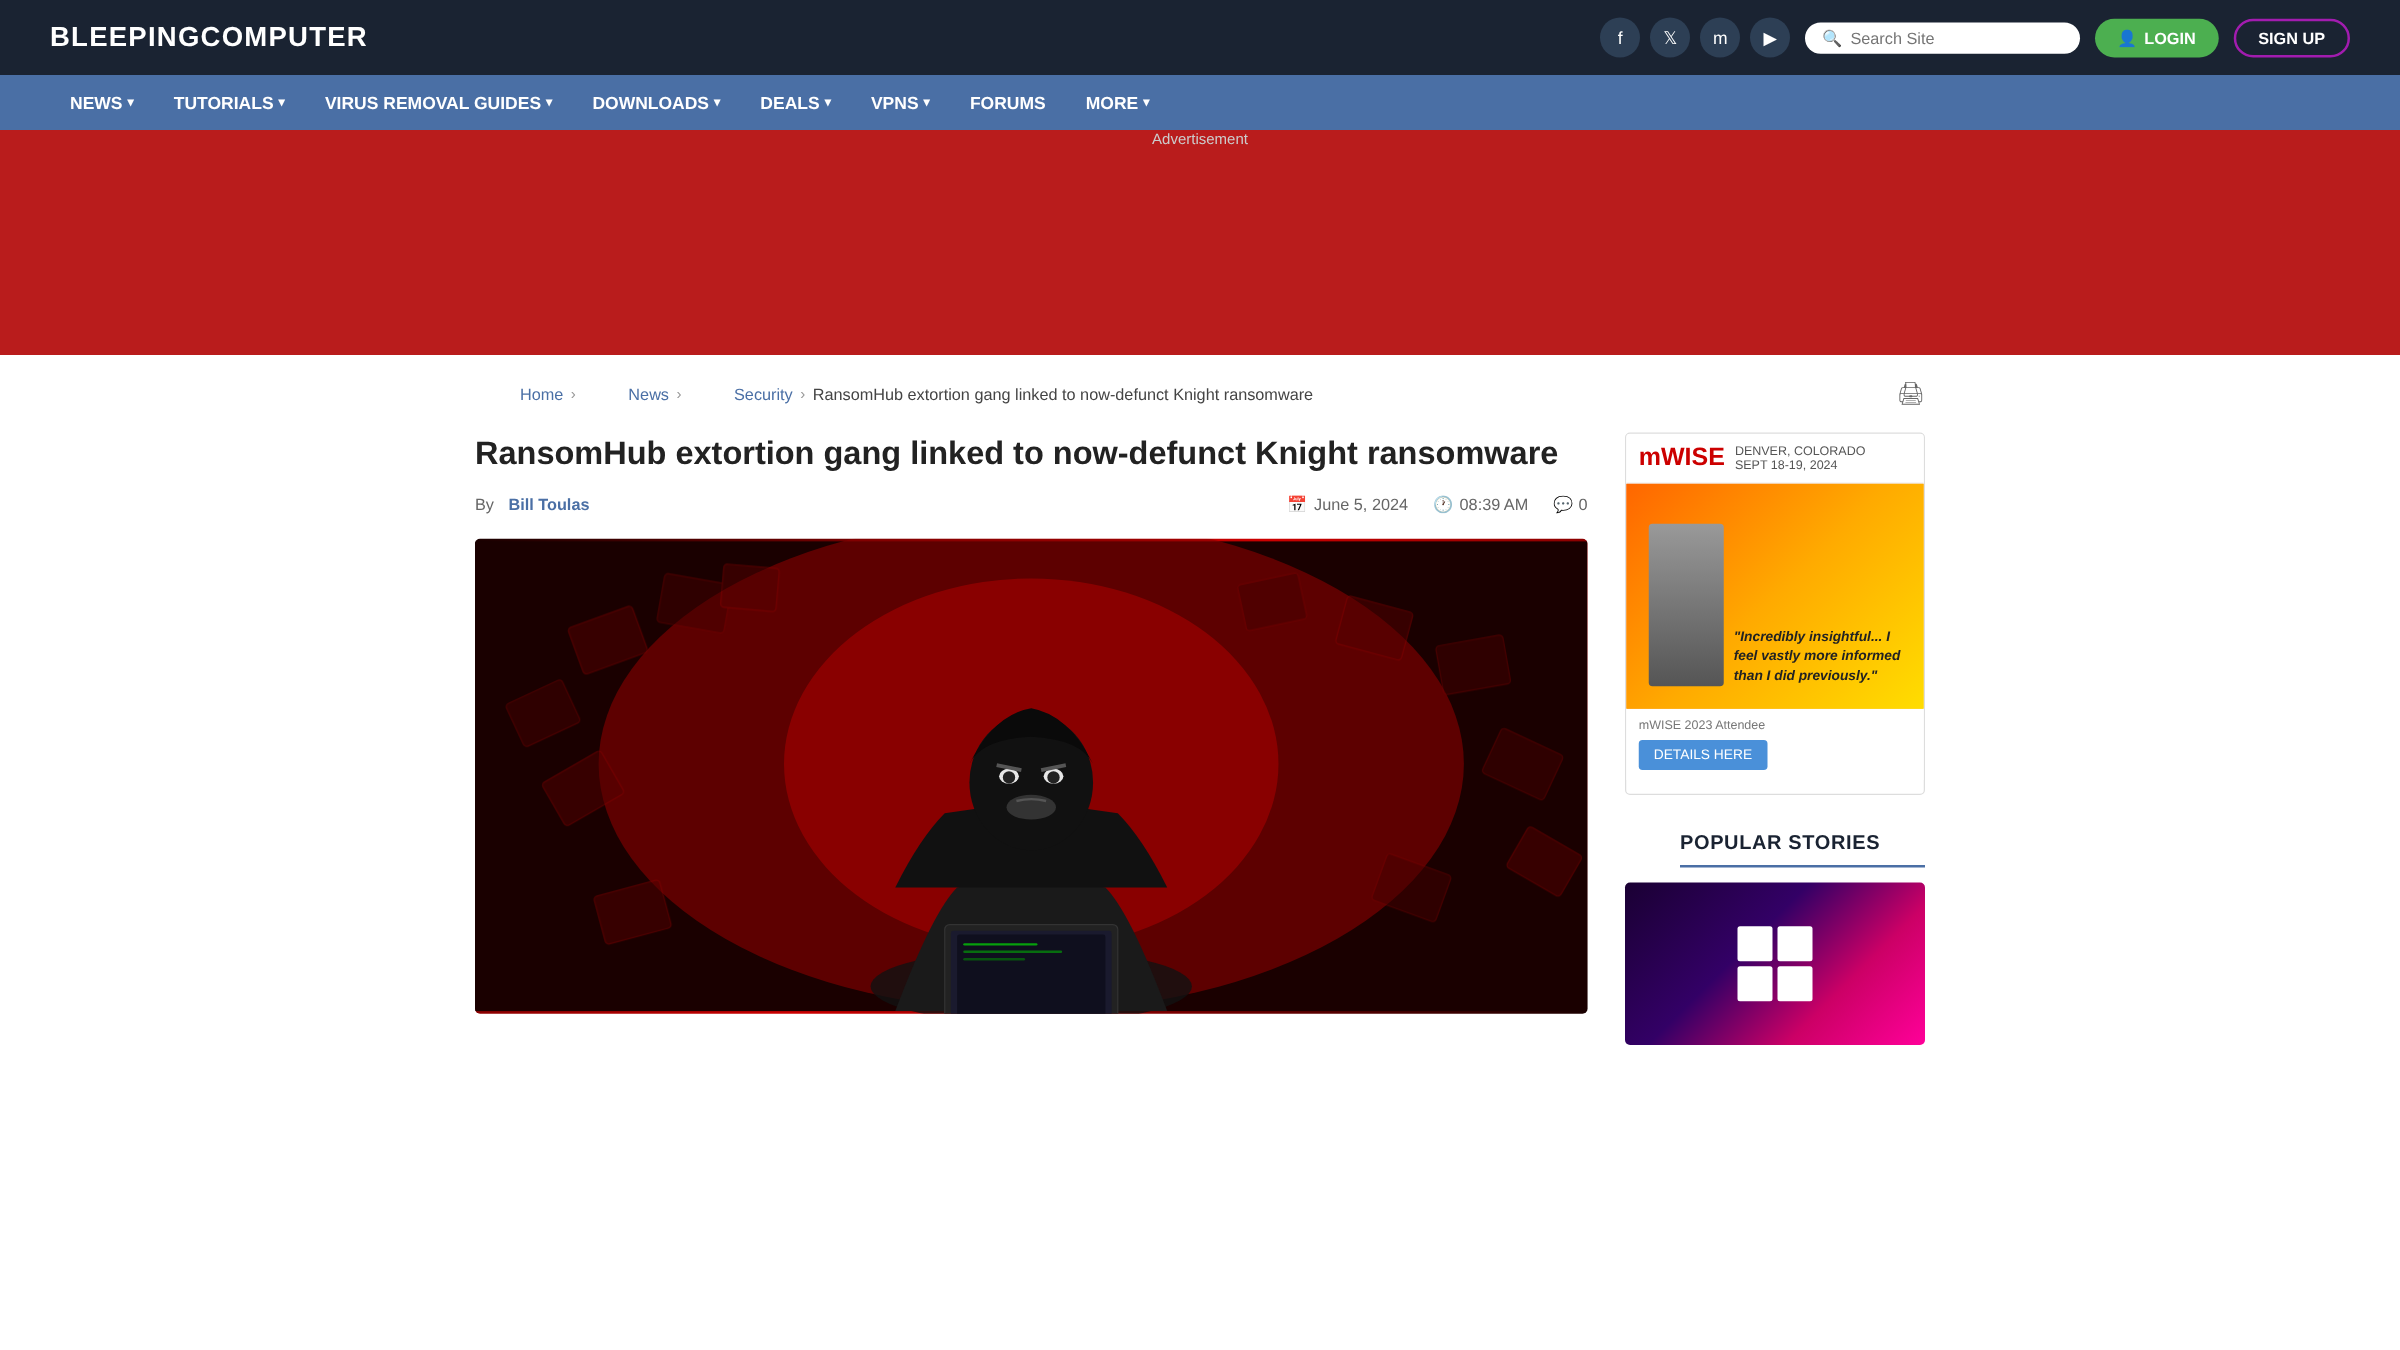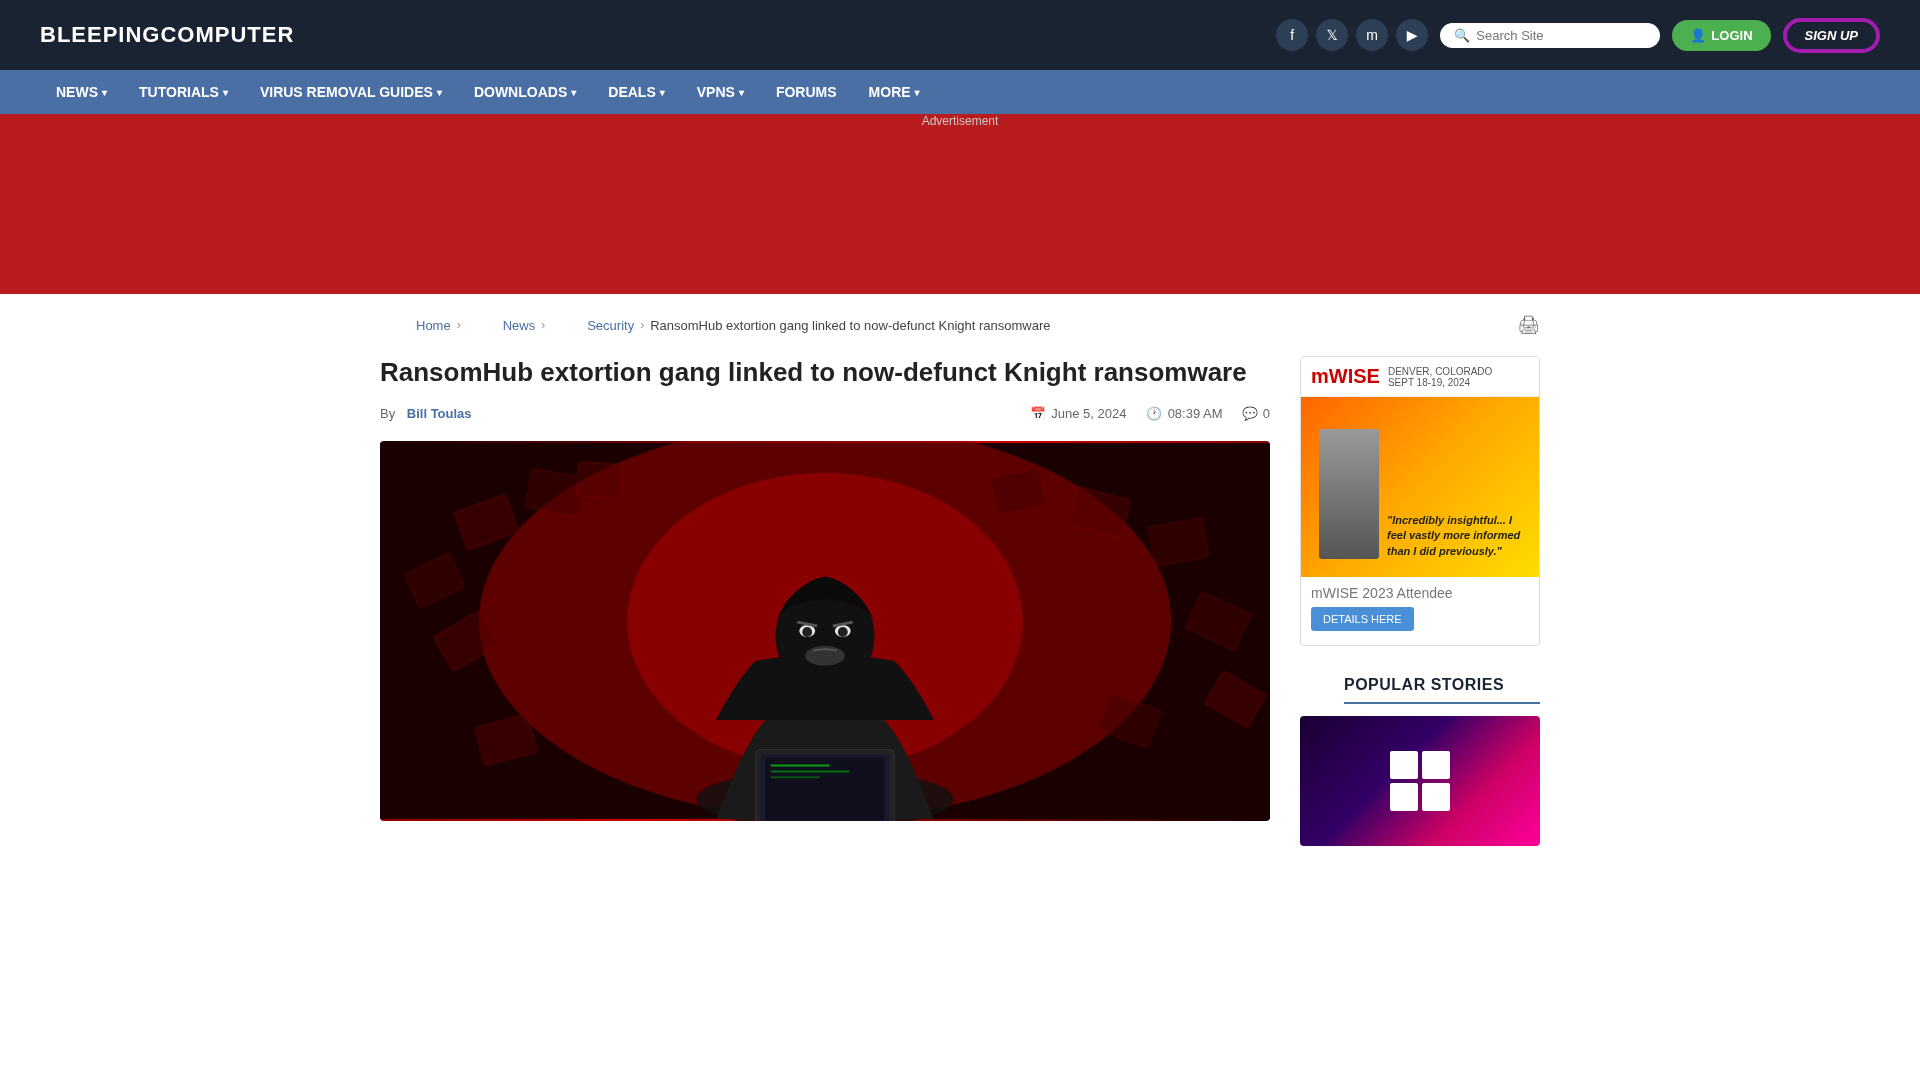--- a/index.html
+++ b/index.html
@@ -5,21 +5,21 @@
     * { margin: 0; padding: 0; box-sizing: border-box; }
     body { font-family: Arial, sans-serif; background: #fff; font-size: 14px; color: #333; width: 1920px; }
 
     
     .header {
       background: #1a2332;
       padding: 10px 40px;
       display: flex;
       align-items: center;
       justify-content: space-between;
-      height: 70px;
+      height: 60px;
     }
     .logo {
       font-size: 22px;
       color: #fff;
       text-decoration: none;
       letter-spacing: 1px;
     }
     .logo span { font-weight: 900; }
     .logo-thin { font-weight: 300; }
     .header-right {
@@ -70,27 +70,26 @@
       cursor: pointer;
       font-size: 13px;
       font-weight: bold;
       display: flex;
       align-items: center;
       gap: 5px;
     }
     .btn-signup {
       background: transparent;
       color: #fff;
-      border: 4px solid #a21caf;
+      border: 2px solid #a21caf;
       border-radius: 20px;
       padding: 6px 18px;
       cursor: pointer;
       font-size: 13px;
       font-weight: bold;
-      font-style: italic;
     }
 
     
     .nav {
       background: #4a6fa5;
       display: flex;
       align-items: center;
       padding: 0 40px;
       height: 44px;
     }
@@ -228,21 +227,21 @@
       position: relative;
       overflow: hidden;
       display: flex;
       align-items: flex-end;
       padding: 10px;
     }
     .ad-sidebar-bottom {
       background: #fff;
       padding: 8px 10px;
     }
-    .ad-sidebar-attendee { font-size: 14px; color: #777; margin-bottom: 6px; }
+    .ad-sidebar-attendee { font-size: 10px; color: #777; margin-bottom: 6px; }
     .btn-details {
       background: #4a90d9;
       color: #fff;
       border: none;
       border-radius: 3px;
       padding: 6px 12px;
       font-size: 11px;
       font-weight: normal;
       cursor: pointer;
     }

